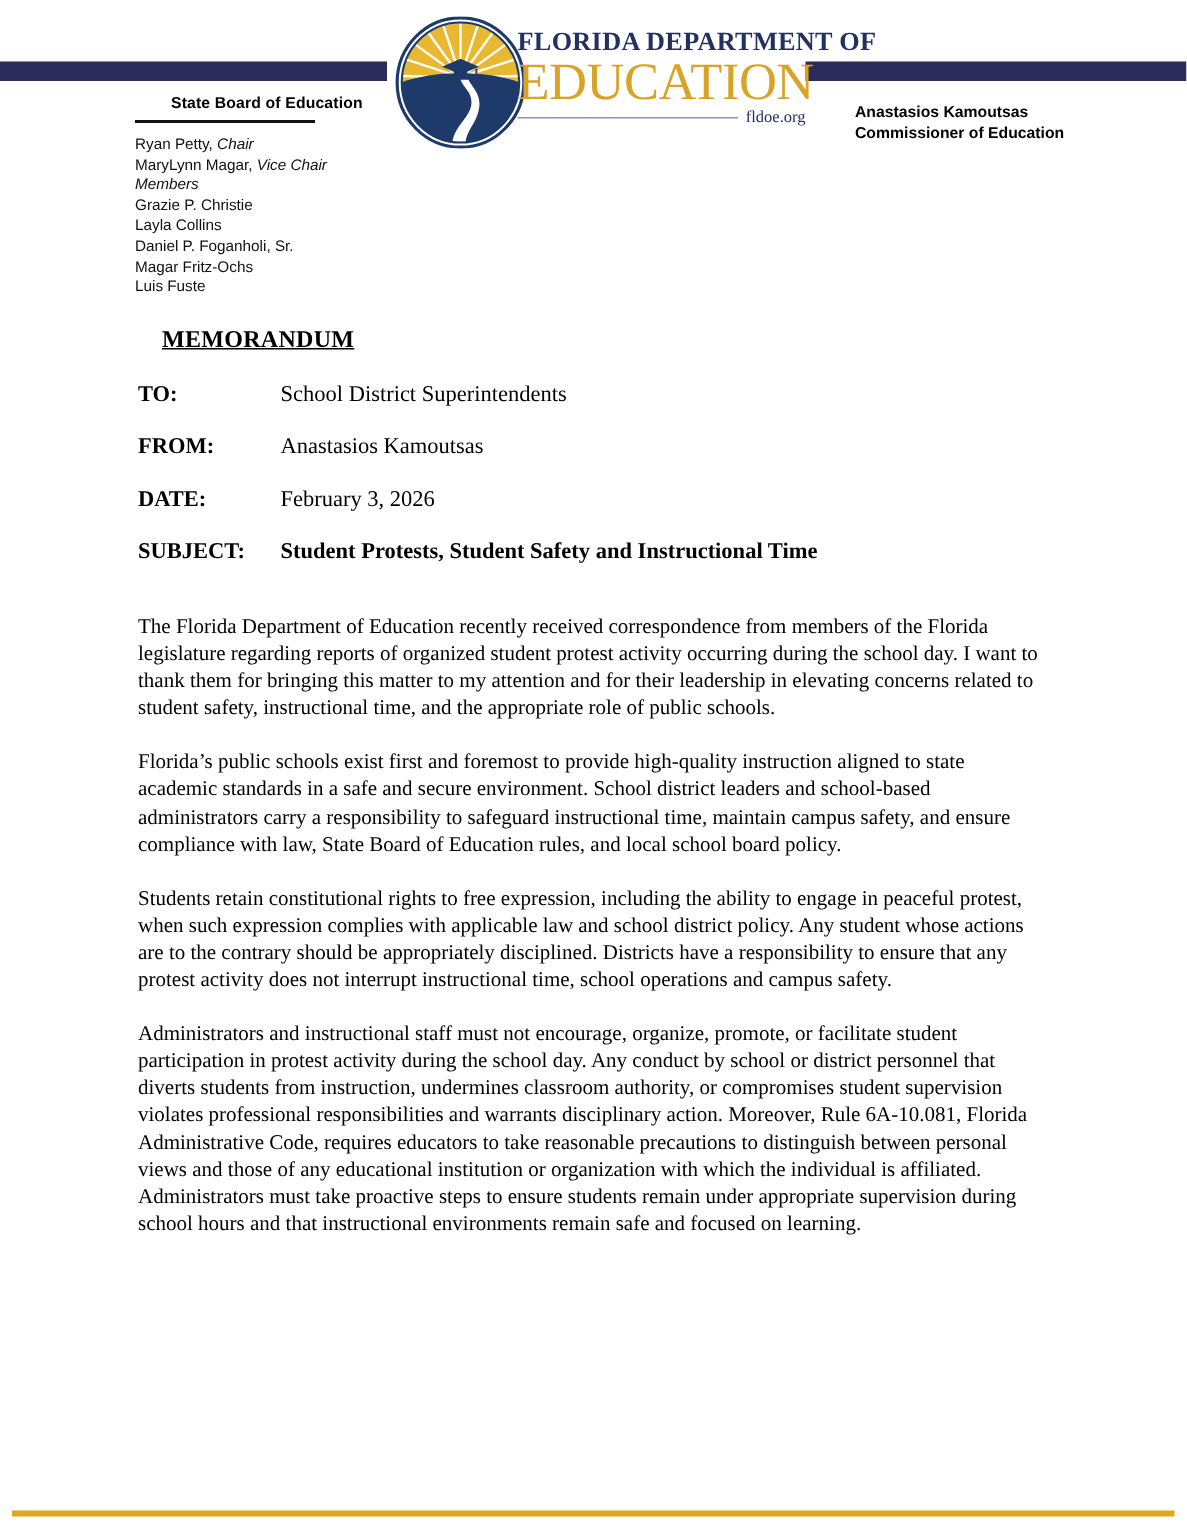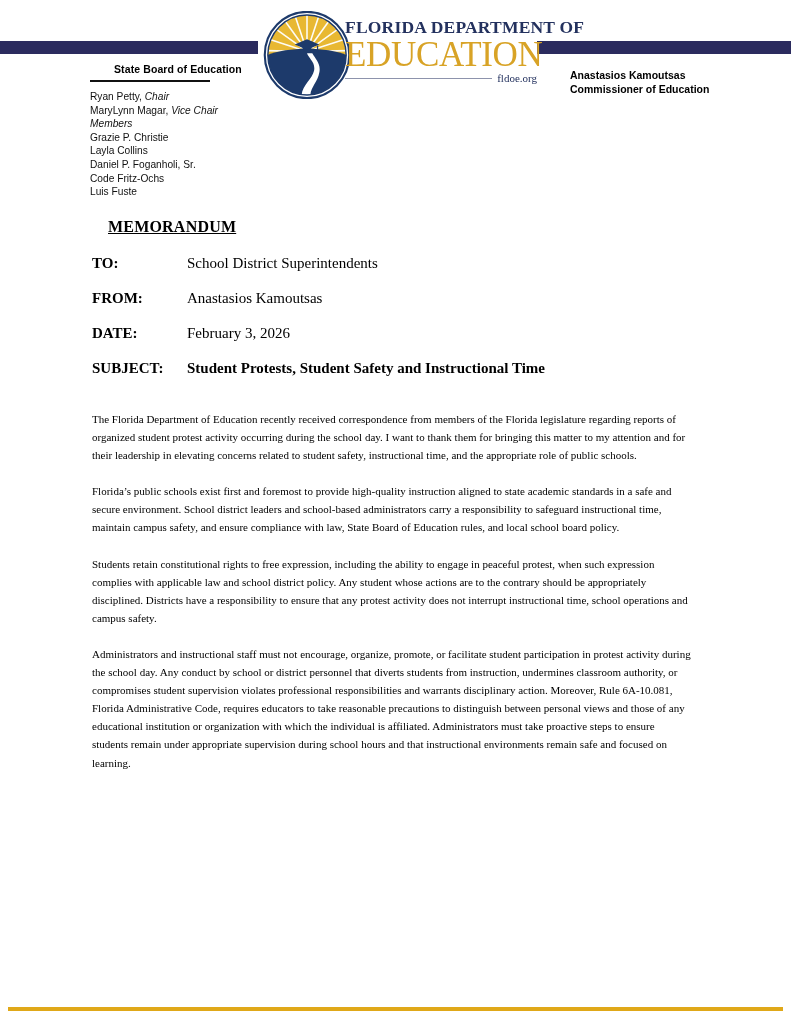--- a/index.html
+++ b/index.html
@@ -161,21 +161,21 @@
     flex: 0 0 95px;
     font-weight: bold;
   }
   .memo-value { flex: 1 1 auto; }
   .memo-value.bold { font-weight: bold; }
 
   #paragraphs {
     margin-top: 33px;
   }
   .body-para {
-    font-size: 11px;
+    font-size: 14px;
     line-height: 18.1px;
     text-align: left;
     margin: 12px 0 18px 0;
   }
 
   
   #footer {
     position: absolute;
     left: 0;
     right: 0;
@@ -254,21 +254,21 @@
   <div id="board-block">
     <div id="board-title">State Board of Education</div>
     <div id="board-rule"></div>
     <div id="board-members">
         <div class="board-member"><span>Ryan Petty, </span><span class="role">Chair</span></div>
         <div class="board-member"><span>MaryLynn Magar, </span><span class="role">Vice Chair</span></div>
         <div class="board-member italic"><span>Members</span></div>
         <div class="board-member"><span>Grazie P. Christie</span></div>
         <div class="board-member"><span>Layla Collins</span></div>
         <div class="board-member"><span>Daniel P. Foganholi, Sr.</span></div>
-        <div class="board-member"><span>Code Fritz-Ochs</span></div>
+        <div class="board-member"><span>Magar Fritz-Ochs</span></div>
         <div class="board-member"><span>Luis Fuste</span></div>
       </div>
   </div>
 
   <div id="commissioner-block">
     <div class="comm-line">Anastasios Kamoutsas</div>
     <div class="comm-line">Commissioner of Education</div>
   </div>
 </div>
 

